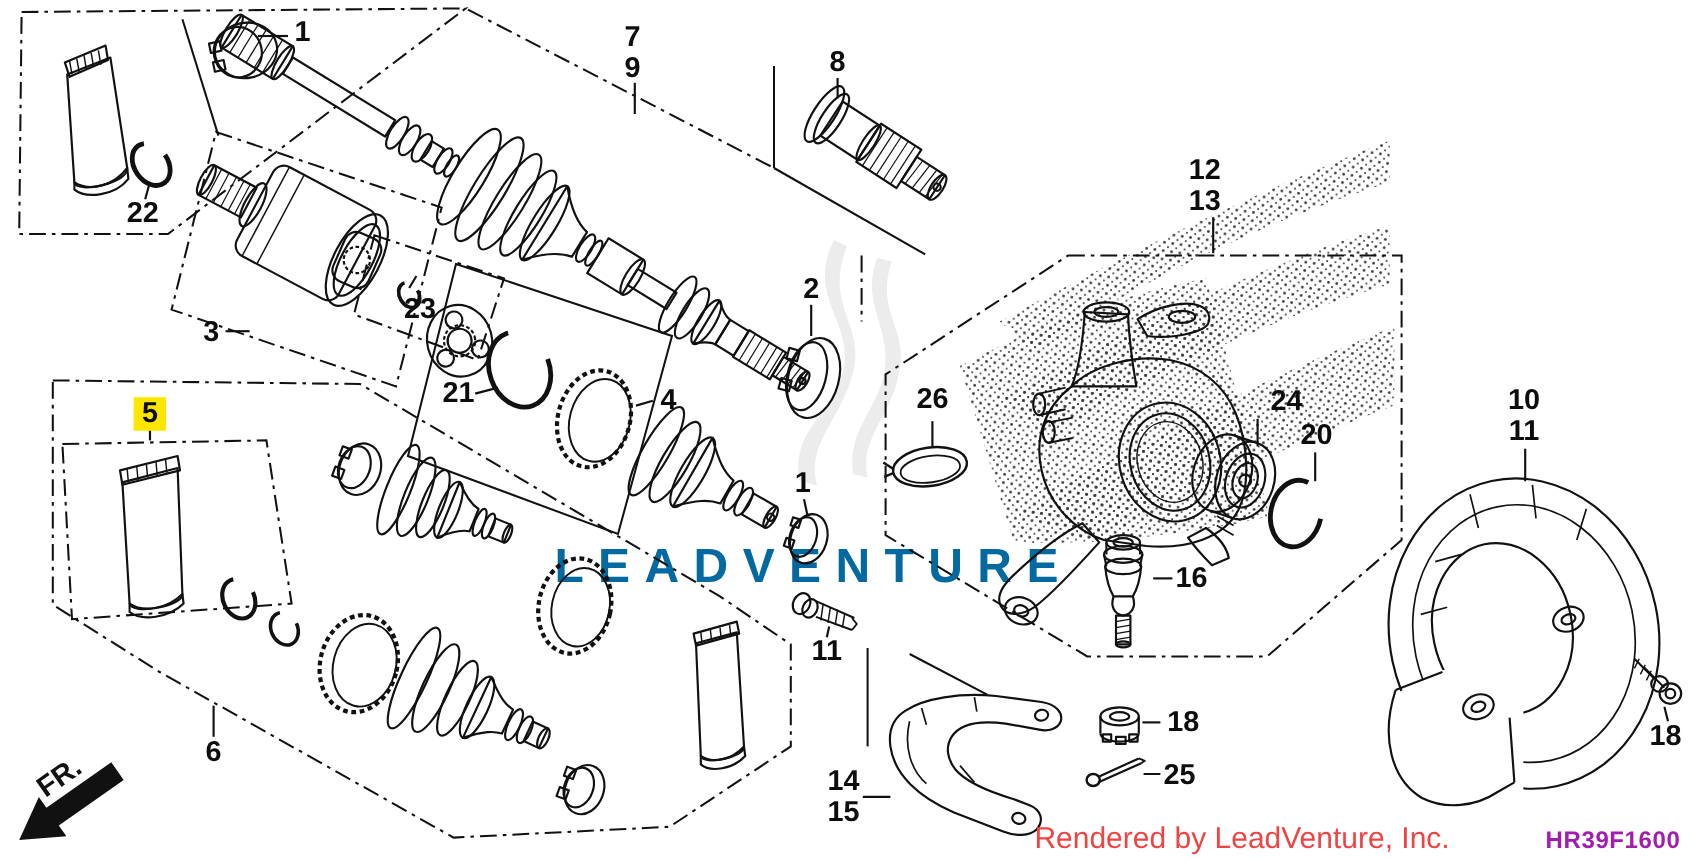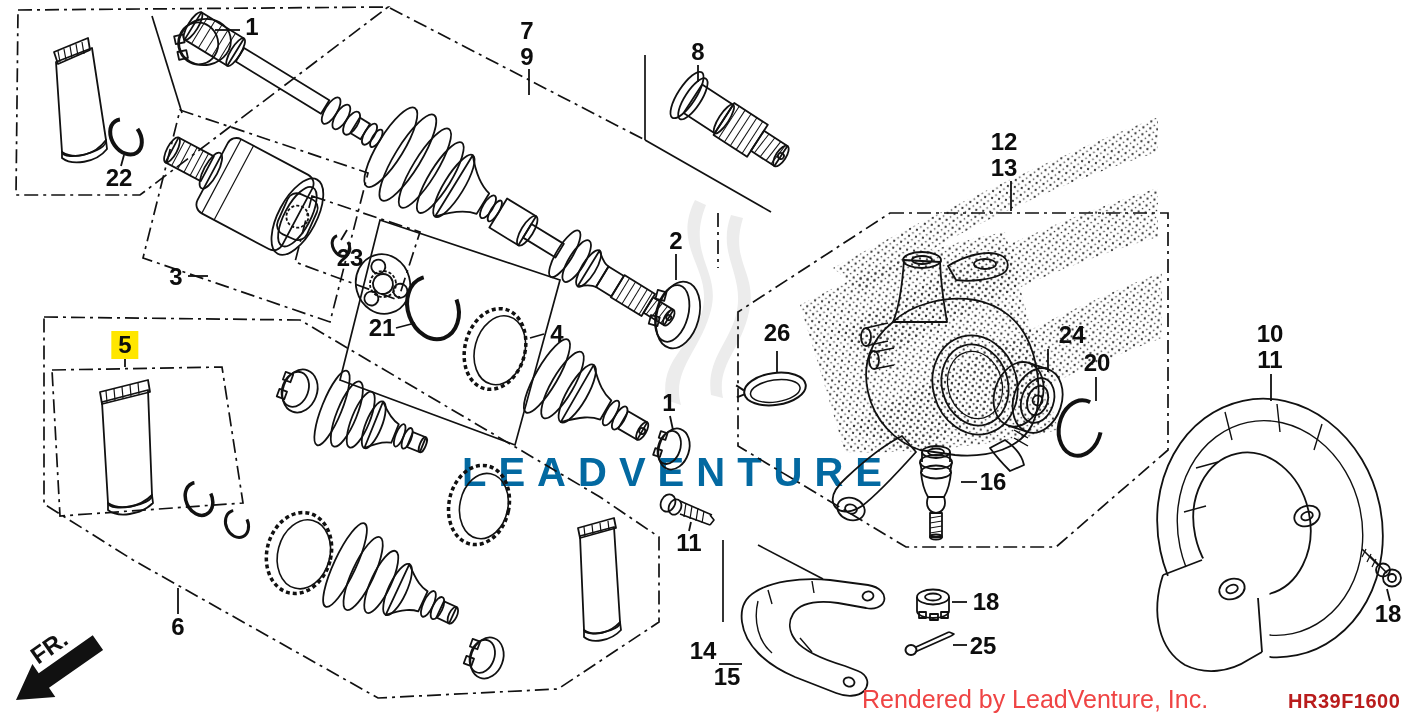--- a/index.html
+++ b/index.html
@@ -6,21 +6,21 @@
   .stage{position:relative;width:1417px;height:716px;background:#fff;overflow:hidden;
          font-family:"Liberation Sans",sans-serif;}
   .stage svg{position:absolute;left:0;top:0;}
   .wm-text{position:absolute;left:462px;top:450px;width:560px;
            font:bold 40px "Liberation Sans",sans-serif;letter-spacing:12px;
            color:#0369a1;user-select:none;}
   .callout{position:absolute;transform:translate(-50%,-50%);
            font:bold 24px "Liberation Sans",sans-serif;color:#0d0d0d;line-height:1;}
   .callout.hl{background:#ffe600;padding:2px 7px;}
   .credit{position:absolute;left:862px;top:685px;font:25px "Liberation Sans",sans-serif;color:#ef4444;}
-  .partcode{position:absolute;left:1288px;top:690px;font:bold 20px "Liberation Sans",sans-serif;color:#b91c1c;letter-spacing:.5px;}
+  .partcode{position:absolute;left:1288px;top:690px;font:bold 20px "Liberation Sans",sans-serif;color:#a21caf;letter-spacing:.5px;}
   .lines{stroke:#111;fill:none;}
 </style>
 </head>
 <body>
 
 <div class="stage">
 
   <div class="wm-text">LEADVENTURE</div>
 
   <svg width="1417" height="716" viewBox="0 0 1417 716">
@@ -476,21 +476,21 @@
       <span class="callout" style="left: 777px; top: 333px;">26</span>
       <span class="callout" style="left: 1048px; top: 335px; margin-left: 24px;">24</span>
       <span class="callout" style="left: 1097px; top: 363px;">20</span>
       <span class="callout" style="left: 1270px; top: 334px;">10</span>
       <span class="callout" style="left: 1270px; top: 360px;">11</span>
       <span class="callout hl" style="left: 125px; top: 345px; background: rgb(255, 230, 0);">5</span>
       <span class="callout" style="left: 669px; top: 403px;">1</span>
       <span class="callout" style="left: 993px; top: 482px;">16</span>
       <span class="callout" style="left: 689px; top: 543px;">11</span>
       <span class="callout" style="left: 703px; top: 651px;">14</span>
-      <span class="callout" style="left: 703px; top: 677px; margin-left: 24px;">15</span>
+      <span class="callout" style="left: 703px; top: 677px;">15</span>
       <span class="callout" style="left: 986px; top: 602px;">18</span>
       <span class="callout" style="left: 983px; top: 646px;">25</span>
       <span class="callout" style="left: 178px; top: 627px;">6</span>
       <span class="callout" style="left: 1388px; top: 614px;">18</span>
     </div>
 
   <div class="credit">Rendered by LeadVenture, Inc.</div>
   <div class="partcode">HR39F1600</div>
 </div>
 

